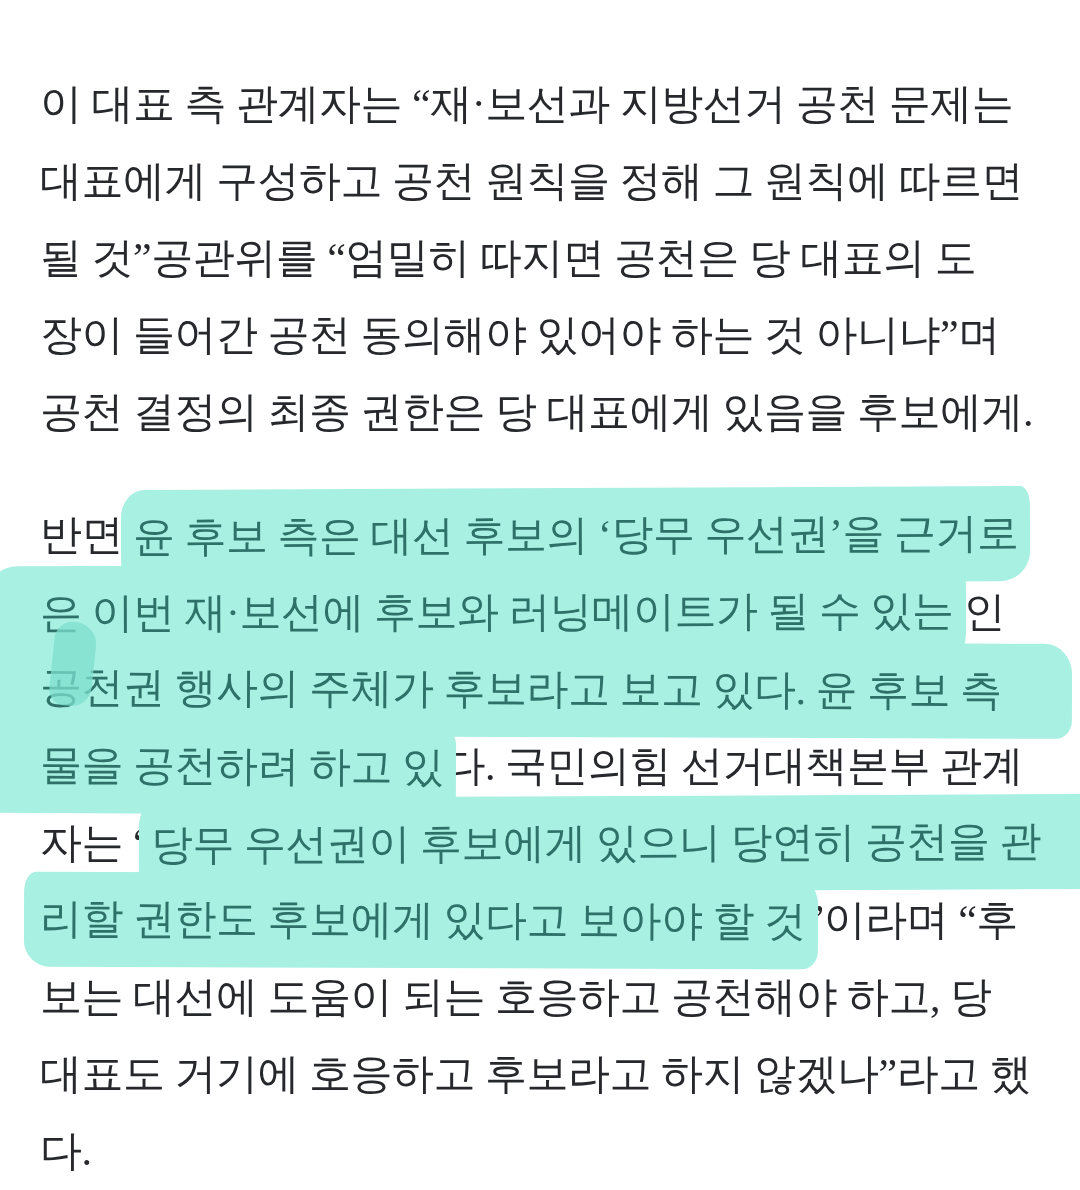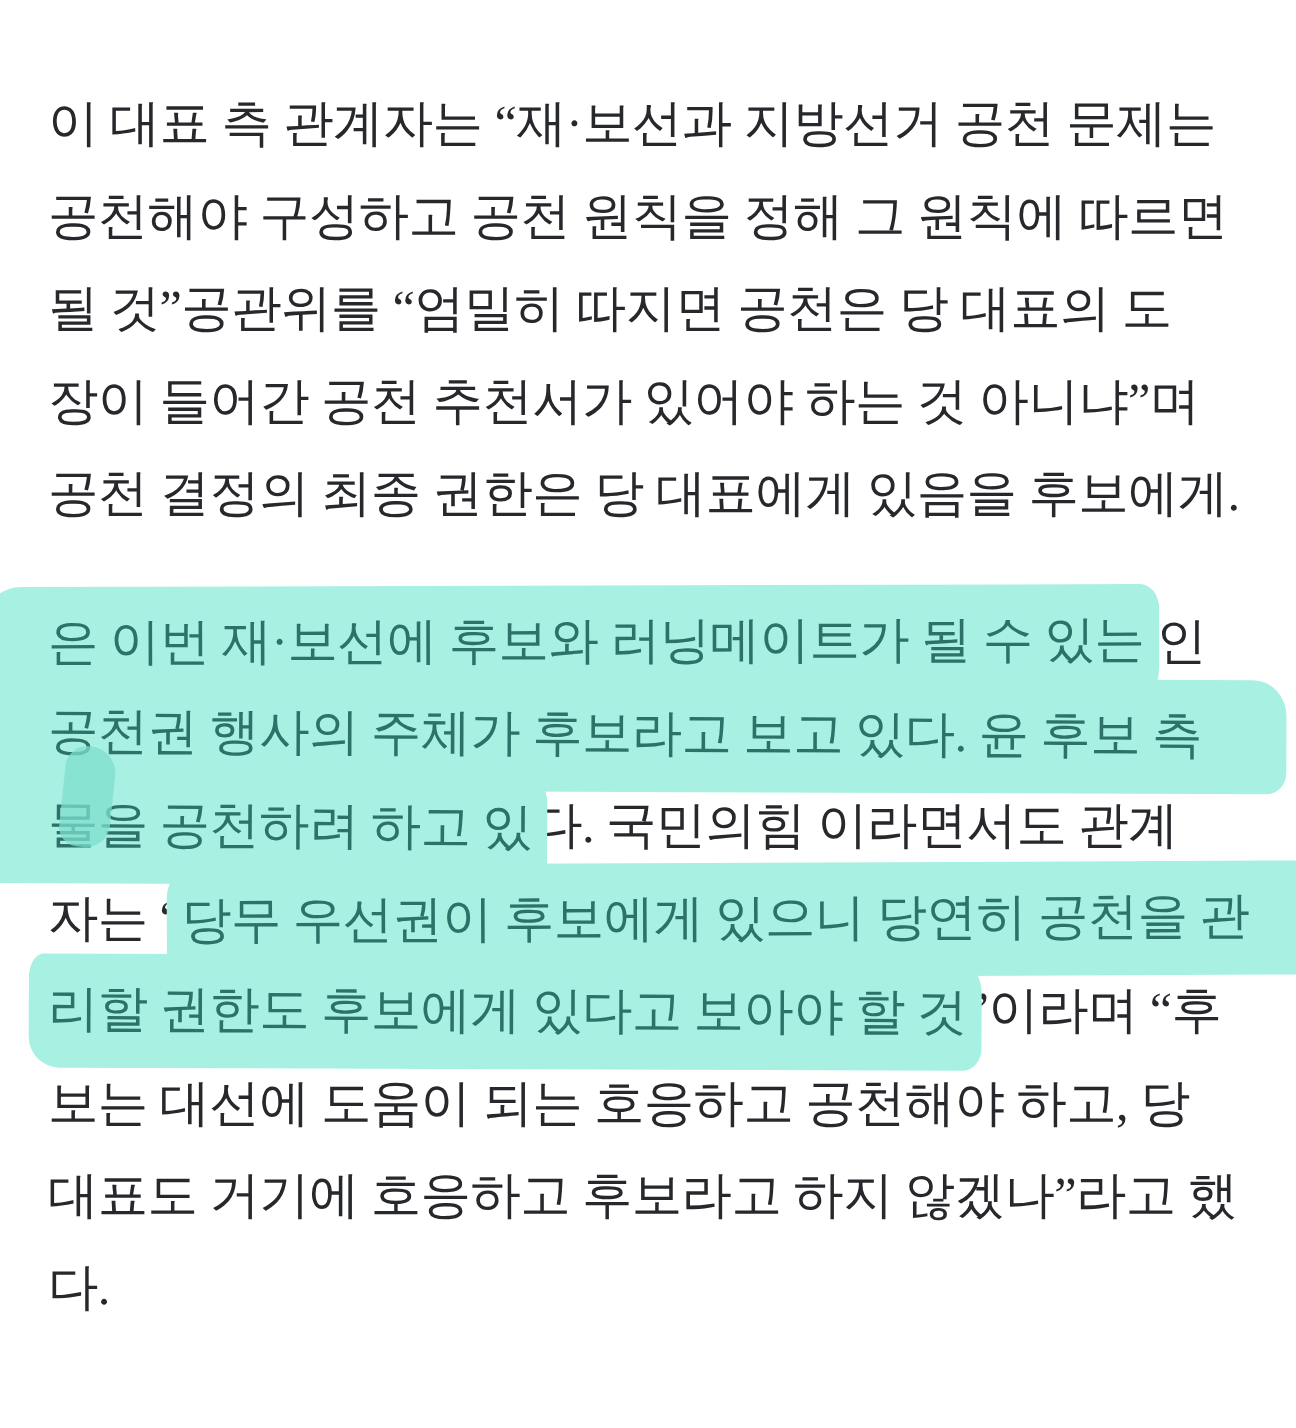--- a/index.html
+++ b/index.html
@@ -62,30 +62,31 @@
 </style>
 </head>
 <body>
 
 <div class="article">
 
   <div class="artifact"></div>
 
   <div class="paragraph">
     <div class="line"><span class="seg">이 대표 측 관계자는 “재·보선과 지방선거 공천 문제는</span></div>
-    <div class="line"><span class="seg">공천해야 구성하고 공천 원칙을 정해 그 원칙에 따르면</span></div>
+    <div class="line"><span class="seg">대표에게 구성하고 공천 원칙을 정해 그 원칙에 따르면</span></div>
     <div class="line"><span class="seg">될 것”공관위를 “엄밀히 따지면 공천은 당 대표의 도</span></div>
-    <div class="line"><span class="seg">장이 들어간 공천 추천서가 있어야 하는 것 아니냐”며</span></div>
+    <div class="line"><span class="seg">장이 들어간 공천 동의해야 있어야 하는 것 아니냐”며</span></div>
     <div class="line"><span class="seg">공천 결정의 최종 권한은 당 대표에게 있음을 후보에게.</span></div>
   </div>
 
   <div class="paragraph">
+    <div class="line"><span class="seg">반면 </span><span class="seg hl r1">윤 후보 측은 대선 후보의 ‘당무 우선권’을 근거로</span></div>
     <div class="line"><span class="seg hl bl r3">은 이번 재·보선에 후보와 러닝메이트가 될 수 있는</span><span class="seg"> 인</span></div>
     <div class="line"><span class="seg hl bl br r2">공천권 행사의 주체가 후보라고 보고 있다. 윤 후보 측</span></div>
-    <div class="line"><span class="seg hl bl r4">물을 공천하려 하고 있</span><span class="seg">다. 국민의힘 이라면서도 관계</span></div>
+    <div class="line"><span class="seg hl bl r4">물을 공천하려 하고 있</span><span class="seg">다. 국민의힘 선거대책본부 관계</span></div>
     <div class="line"><span class="seg">자는 “</span><span class="seg hl br r1">당무 우선권이 후보에게 있으니 당연히 공천을 관</span></div>
     <div class="line"><span class="seg hl bl-sm r2">리할 권한도 후보에게 있다고 보아야 할 것</span><span class="seg">”이라며 “후</span></div>
     <div class="line"><span class="seg">보는 대선에 도움이 되는 호응하고 공천해야 하고, 당</span></div>
     <div class="line"><span class="seg">대표도 거기에 호응하고 후보라고 하지 않겠나”라고 했</span></div>
     <div class="line"><span class="seg">다.</span></div>
   </div>
 
 </div>
 
 </body></html>

